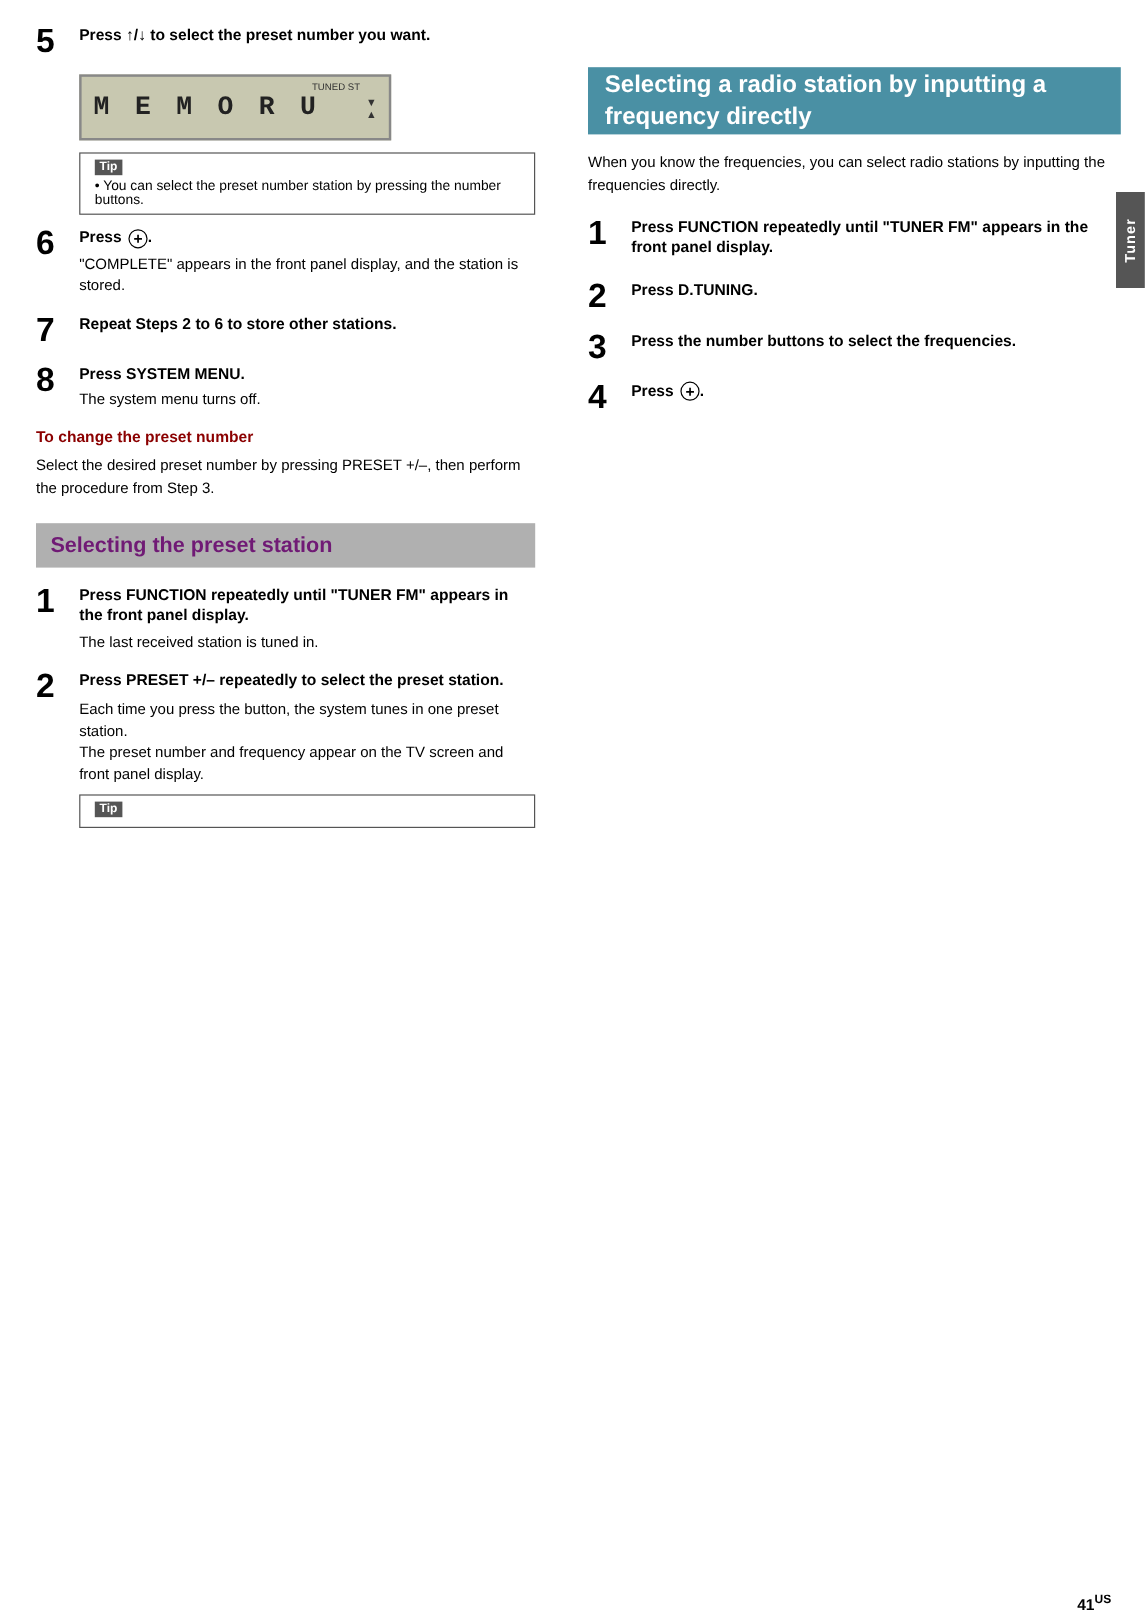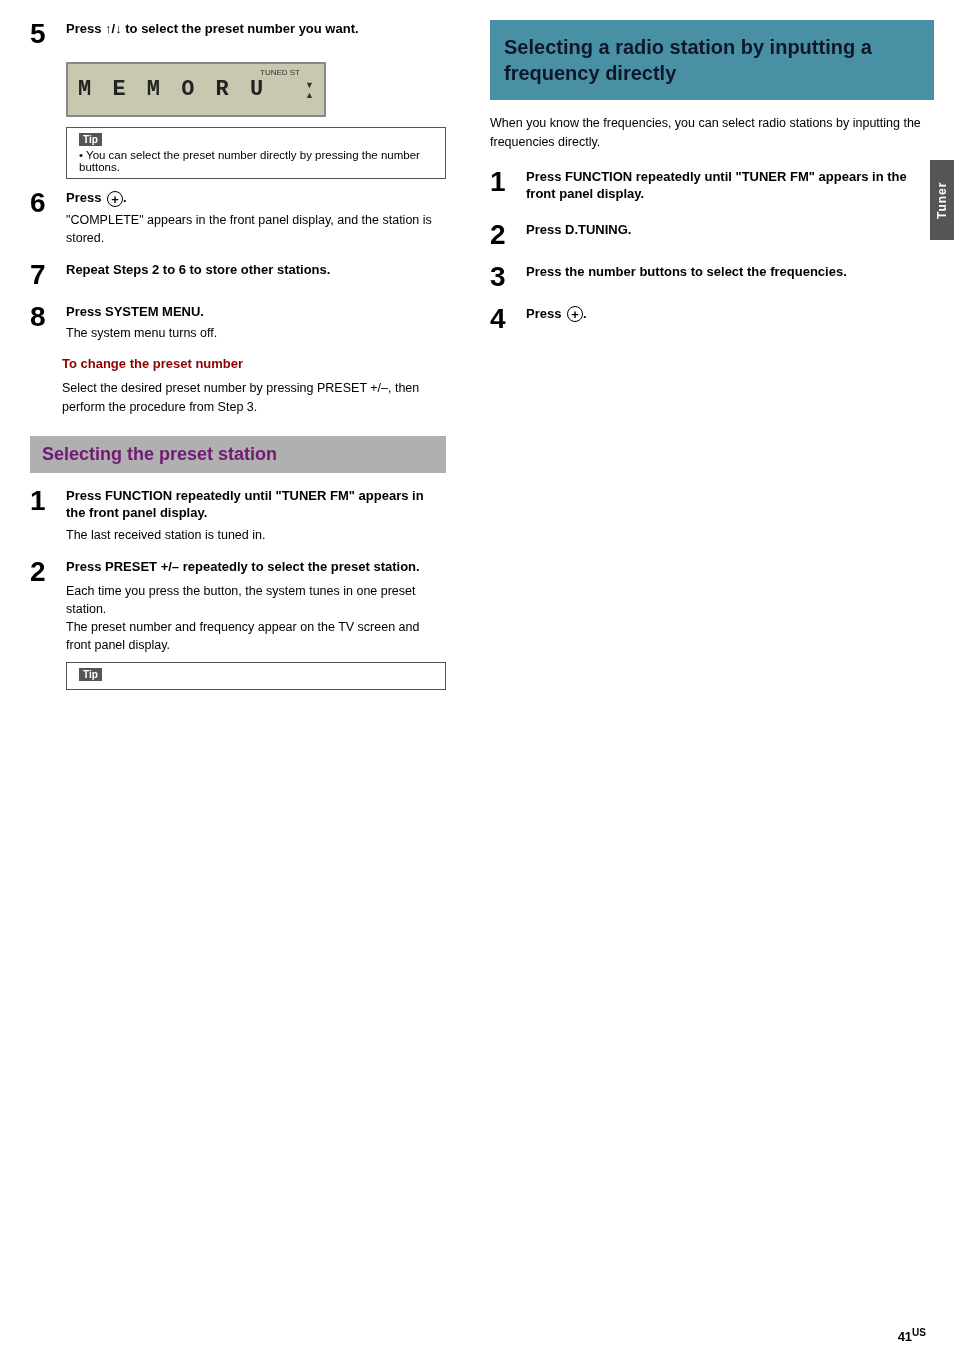--- a/index.html
+++ b/index.html
@@ -137,26 +137,27 @@
       top: 4px;
       right: 24px;
       display: flex;
       gap: 4px;
       color: #333;
     }
 
     
     .section-header-blue {
       background: #4a90a4;
-      color: #0f172a;
+      color: #ffffff;
       font-size: 20px;
       font-weight: bold;
-      padding: 14px 14px;
+      padding: 2px 14px;
       margin-bottom: 14px;
       line-height: 1.3;
+      margin-top: 36px;
     }
     .section-header-gray {
       background: #b0b0b0;
       color: #701a75;
       font-size: 18px;
       font-weight: bold;
       padding: 8px 12px;
       margin-bottom: 14px;
     }
 
@@ -243,21 +244,21 @@
       <div class="lcd-text">M E M O R U</div>
       <div class="lcd-indicators">
         <span>▼</span>
         <span>▲</span>
       </div>
     </div>
 
     <div style="margin-left:36px;">
       <div class="tip-box">
         <div class="tip-label">Tip</div>
-        <div>• You can select the preset number directly by pressing the number buttons.</div>
+        <div>• You can select the preset number station by pressing the number buttons.</div>
       </div>
     </div>
 
     <div class="step-row">
       <div class="step-num-col">
         <span class="step-num">6</span>
       </div>
       <div class="step-content">
         <div class="step-title">Press <span class="circle-plus"></span>.</div>
         <div class="step-body">"COMPLETE" appears in the front panel display, and the station is stored.</div>
@@ -276,21 +277,21 @@
     <div class="step-row">
       <div class="step-num-col">
         <span class="step-num">8</span>
       </div>
       <div class="step-content">
         <div class="step-title">Press SYSTEM MENU.</div>
         <div class="step-body">The system menu turns off.</div>
       </div>
     </div>
 
-    <div style="margin-top: 10px; margin-bottom: 18px; margin-left: 32px;">
+    <div style="margin-top: 10px; margin-bottom: 18px;">
       <div class="subsection-title">To change the preset number</div>
       <div class="subsection-body">Select the desired preset number by pressing PRESET +/–, then perform the procedure from Step 3.</div>
     </div>
 
     <div class="preset-section">
       <div class="section-header-gray">Selecting the preset station</div>
 
       <div class="step-row">
         <div class="step-num-col">
           <span class="step-num">1</span>

